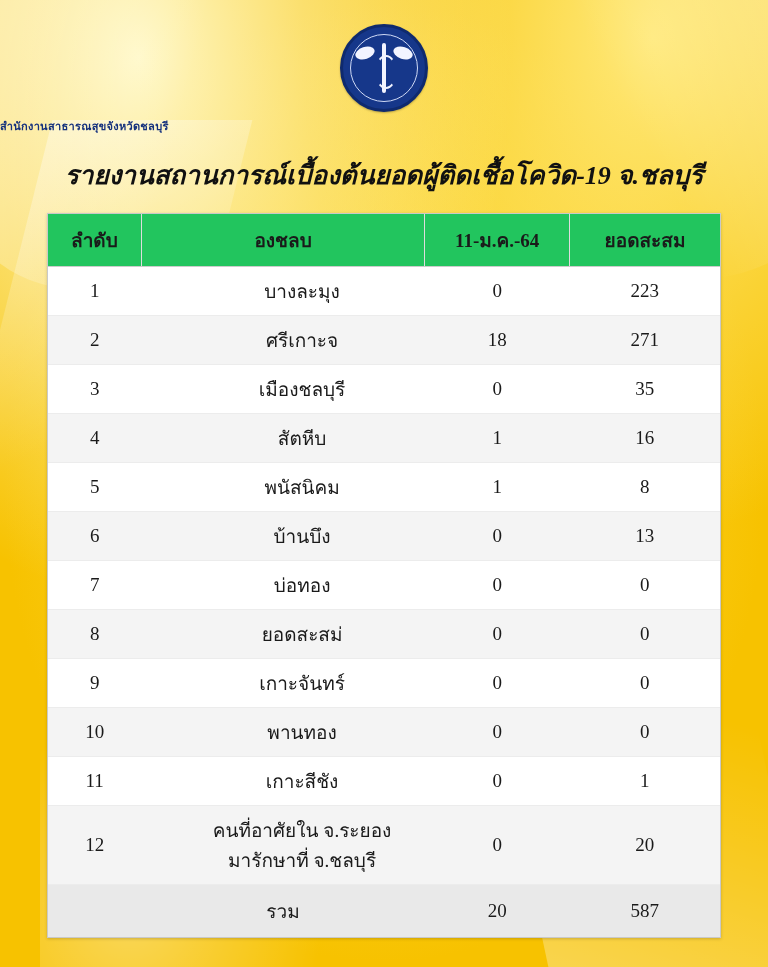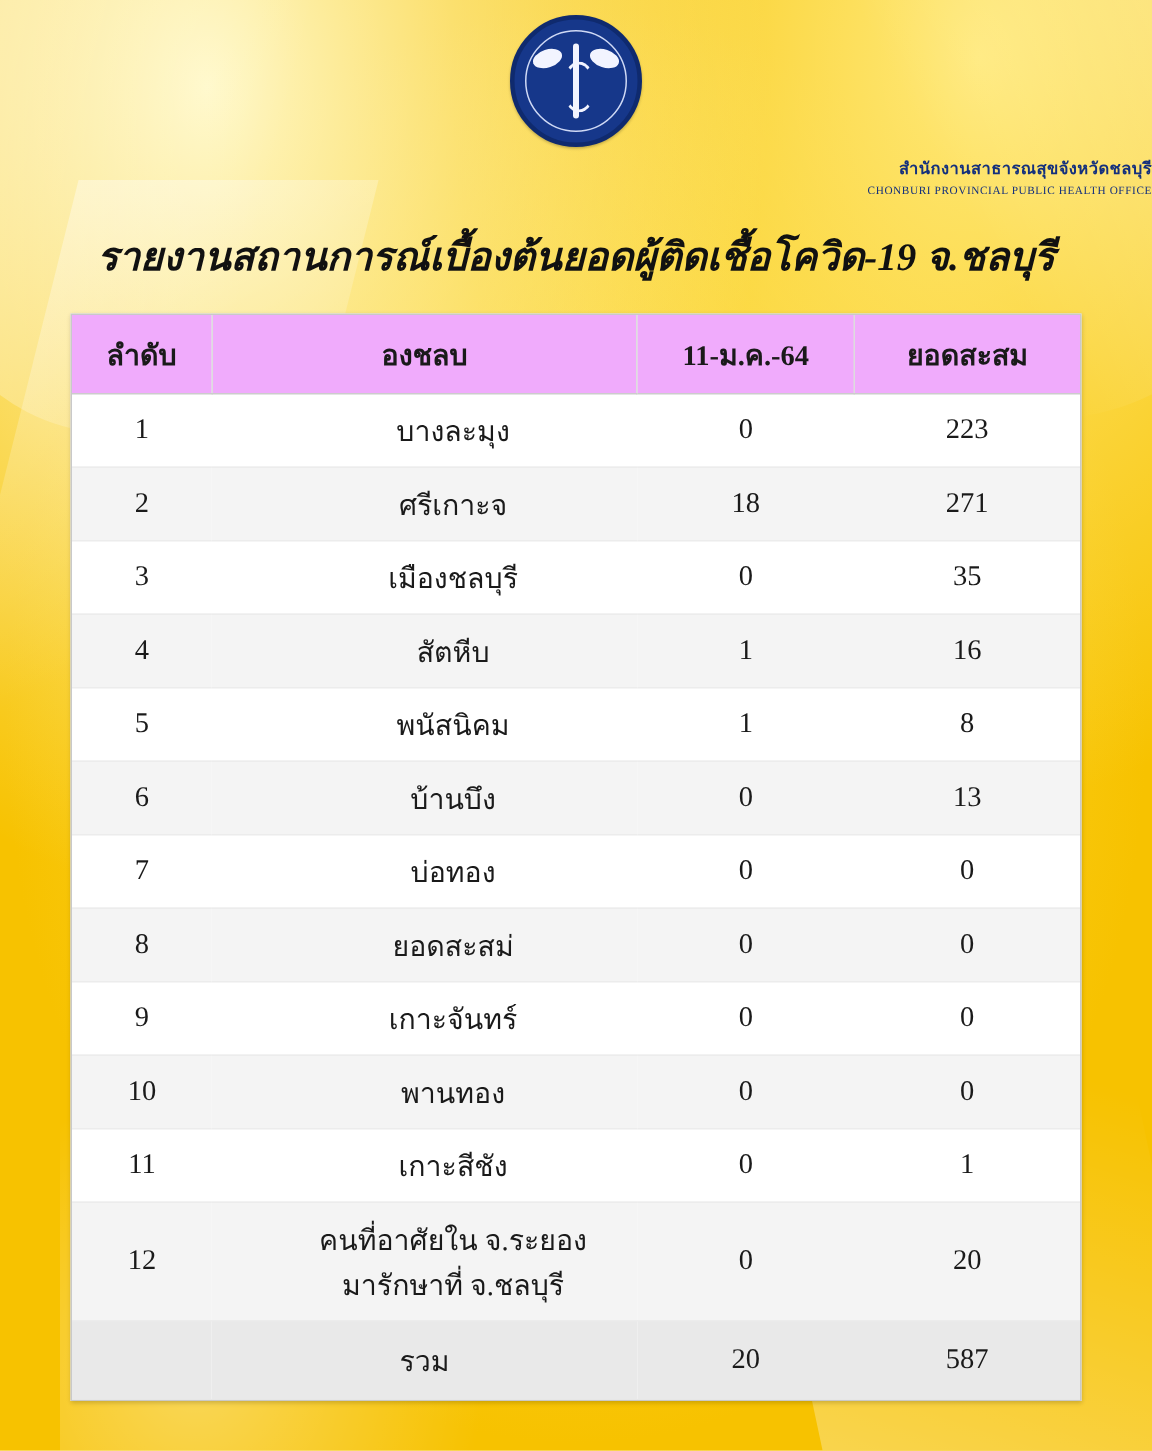--- a/index.html
+++ b/index.html
@@ -68,22 +68,22 @@
   .page {
     position: relative;
     z-index: 1;
     width: 768px;
     height: 967px;
     box-sizing: border-box;
   }
 
   
   .logo-block {
-    padding-top: 10px;
-    text-align: right;
+    padding-top: 24px;
+    text-align: left;
   }
   .emblem {
     width: 82px;
     height: 82px;
     margin: 0 auto;
     border-radius: 50%;
     background: #16378a;
     border: 3px solid #0f2a6e;
     position: relative;
     box-shadow: 0 1px 2px rgba(0,0,0,0.25);
@@ -167,21 +167,21 @@
     border: 1px solid #c9c9c9;
     box-shadow: 0 1px 3px rgba(0,0,0,0.18);
   }
   table {
     width: 100%;
     border-collapse: collapse;
     font-size: 19px;
     color: #1a1a1a;
   }
   thead th {
-    background: #f0abfc;
+    background: #22c55e;
     font-weight: bold;
     font-size: 19px;
     padding: 11px 4px;
     border-bottom: 1px solid #cccccc;
     border-right: 1px solid #dddddd;
     text-align: center;
   }
   thead th:last-child { border-right: none; margin-top: 36px; }
   tbody td {
     padding: 9px 4px;
@@ -223,21 +223,20 @@
 
   <div class="logo-block">
     <div class="emblem">
       <div class="ring"></div>
       <div class="wing-l"></div>
       <div class="wing-r"></div>
       <div class="rod"></div>
       <div class="snake"></div>
     </div>
     <div class="logo-th">สำนักงานสาธารณสุขจังหวัดชลบุรี</div>
-    <div class="logo-en">CHONBURI PROVINCIAL PUBLIC HEALTH OFFICE</div>
   </div>
 
   <div class="title">รายงานสถานการณ์เบื้องต้นยอดผู้ติดเชื้อโควิด-19 จ.ชลบุรี</div>
 
   <div class="table-wrap">
     <table>
       <thead>
         <tr>
           <th class="col-no">ลำดับ</th>
           <th class="col-name">องชลบ</th>

